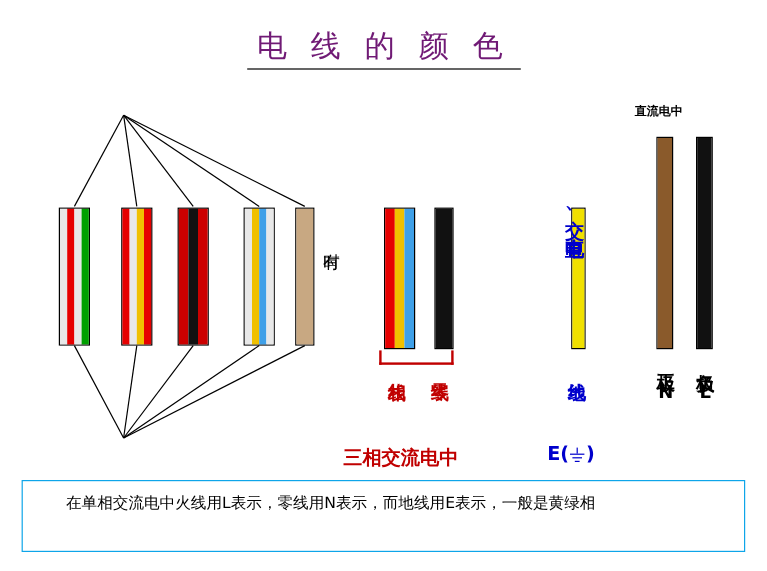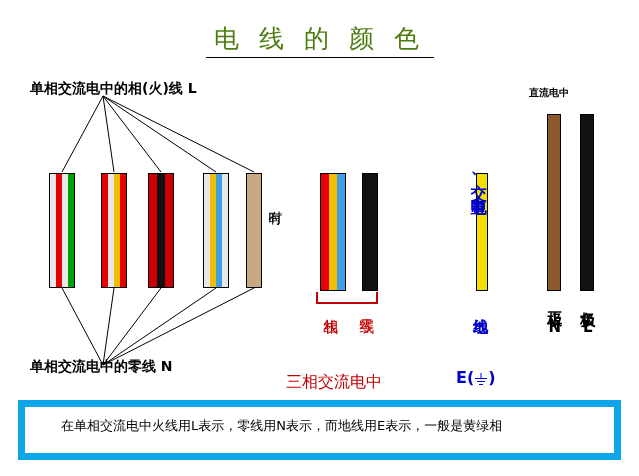--- a/index.html
+++ b/index.html
@@ -21,39 +21,39 @@
     height: 476px;
   }
   .abs { position: absolute; }
 
   #title {
     left: 0; top: 22px;
     width: 639px;
     text-align: center;
     font-size: 25px;
     letter-spacing: 6px;
-    color: #4d7c0f;
+    color: #701a75;
     font-family: "DejaVu Serif", "Liberation Serif", serif;
   }
   #title-underline {
     left: 206px; top: 57px;
     width: 228px; height: 1px;
     background: #000;
   }
 
   .label-black {
     color: #000;
     font-size: 14px;
     font-weight: bold;
     white-space: nowrap;
   }
   .label-red {
     color: #c00000;
     font-size: 15px;
-    font-weight: normal;
+    font-weight: bold;
     white-space: nowrap;
   }
   .label-blue {
     color: #0000cc;
     font-size: 15px;
     font-weight: bold;
     white-space: nowrap;
   }
   .vert {
     writing-mode: vertical-rl;
@@ -86,21 +86,21 @@
     width: 62px; height: 12px;
     border-left: 2px solid #c00000;
     border-right: 2px solid #c00000;
     border-bottom: 2px solid #c00000;
     box-sizing: border-box;
   }
 
   #note-box {
     left: 18px; top: 400px;
     width: 603px; height: 60px;
-    border: 7px solid #0ea5e9;
+    border: 1px solid #0ea5e9;
     box-sizing: border-box;
     padding: 8px 10px 0 10px;
     font-size: 13px;
     line-height: 22px;
     color: #000;
     font-family: "DejaVu Sans", "Liberation Sans", sans-serif;
   }
   #note-box p { margin: 0; }
   #note-line1 { text-indent: 26px; }
 
@@ -141,23 +141,21 @@
       <path d="M103,96 L254,172"></path>
 
       <path d="M62,288 L103,365"></path>
       <path d="M114,288 L103,365"></path>
       <path d="M161,288 L103,365"></path>
       <path d="M216,288 L103,365"></path>
       <path d="M254,288 L103,365"></path>
     </g>
   </svg>
 
-  <div class="abs label-black" style="left:30px; top:80px;">单相交流电中的相(火)线 L</div>
-
-  <div class="abs label-black" style="left:30px; top:358px;">单相交流电中的零线 N</div>
+
 
   <div class="abs label-black" style="left:529px; top:86px; font-size:10px;">直流电中</div>
 
   <div class="abs wire" style="left:49px; top:173px; width:26px; height:115px;">
     <i style="background:#e8e8e8"></i>
       <i style="background:#e60000"></i>
       <i style="background:#e8e8e8"></i>
       <i style="background:#00a000"></i>
   </div>
 

